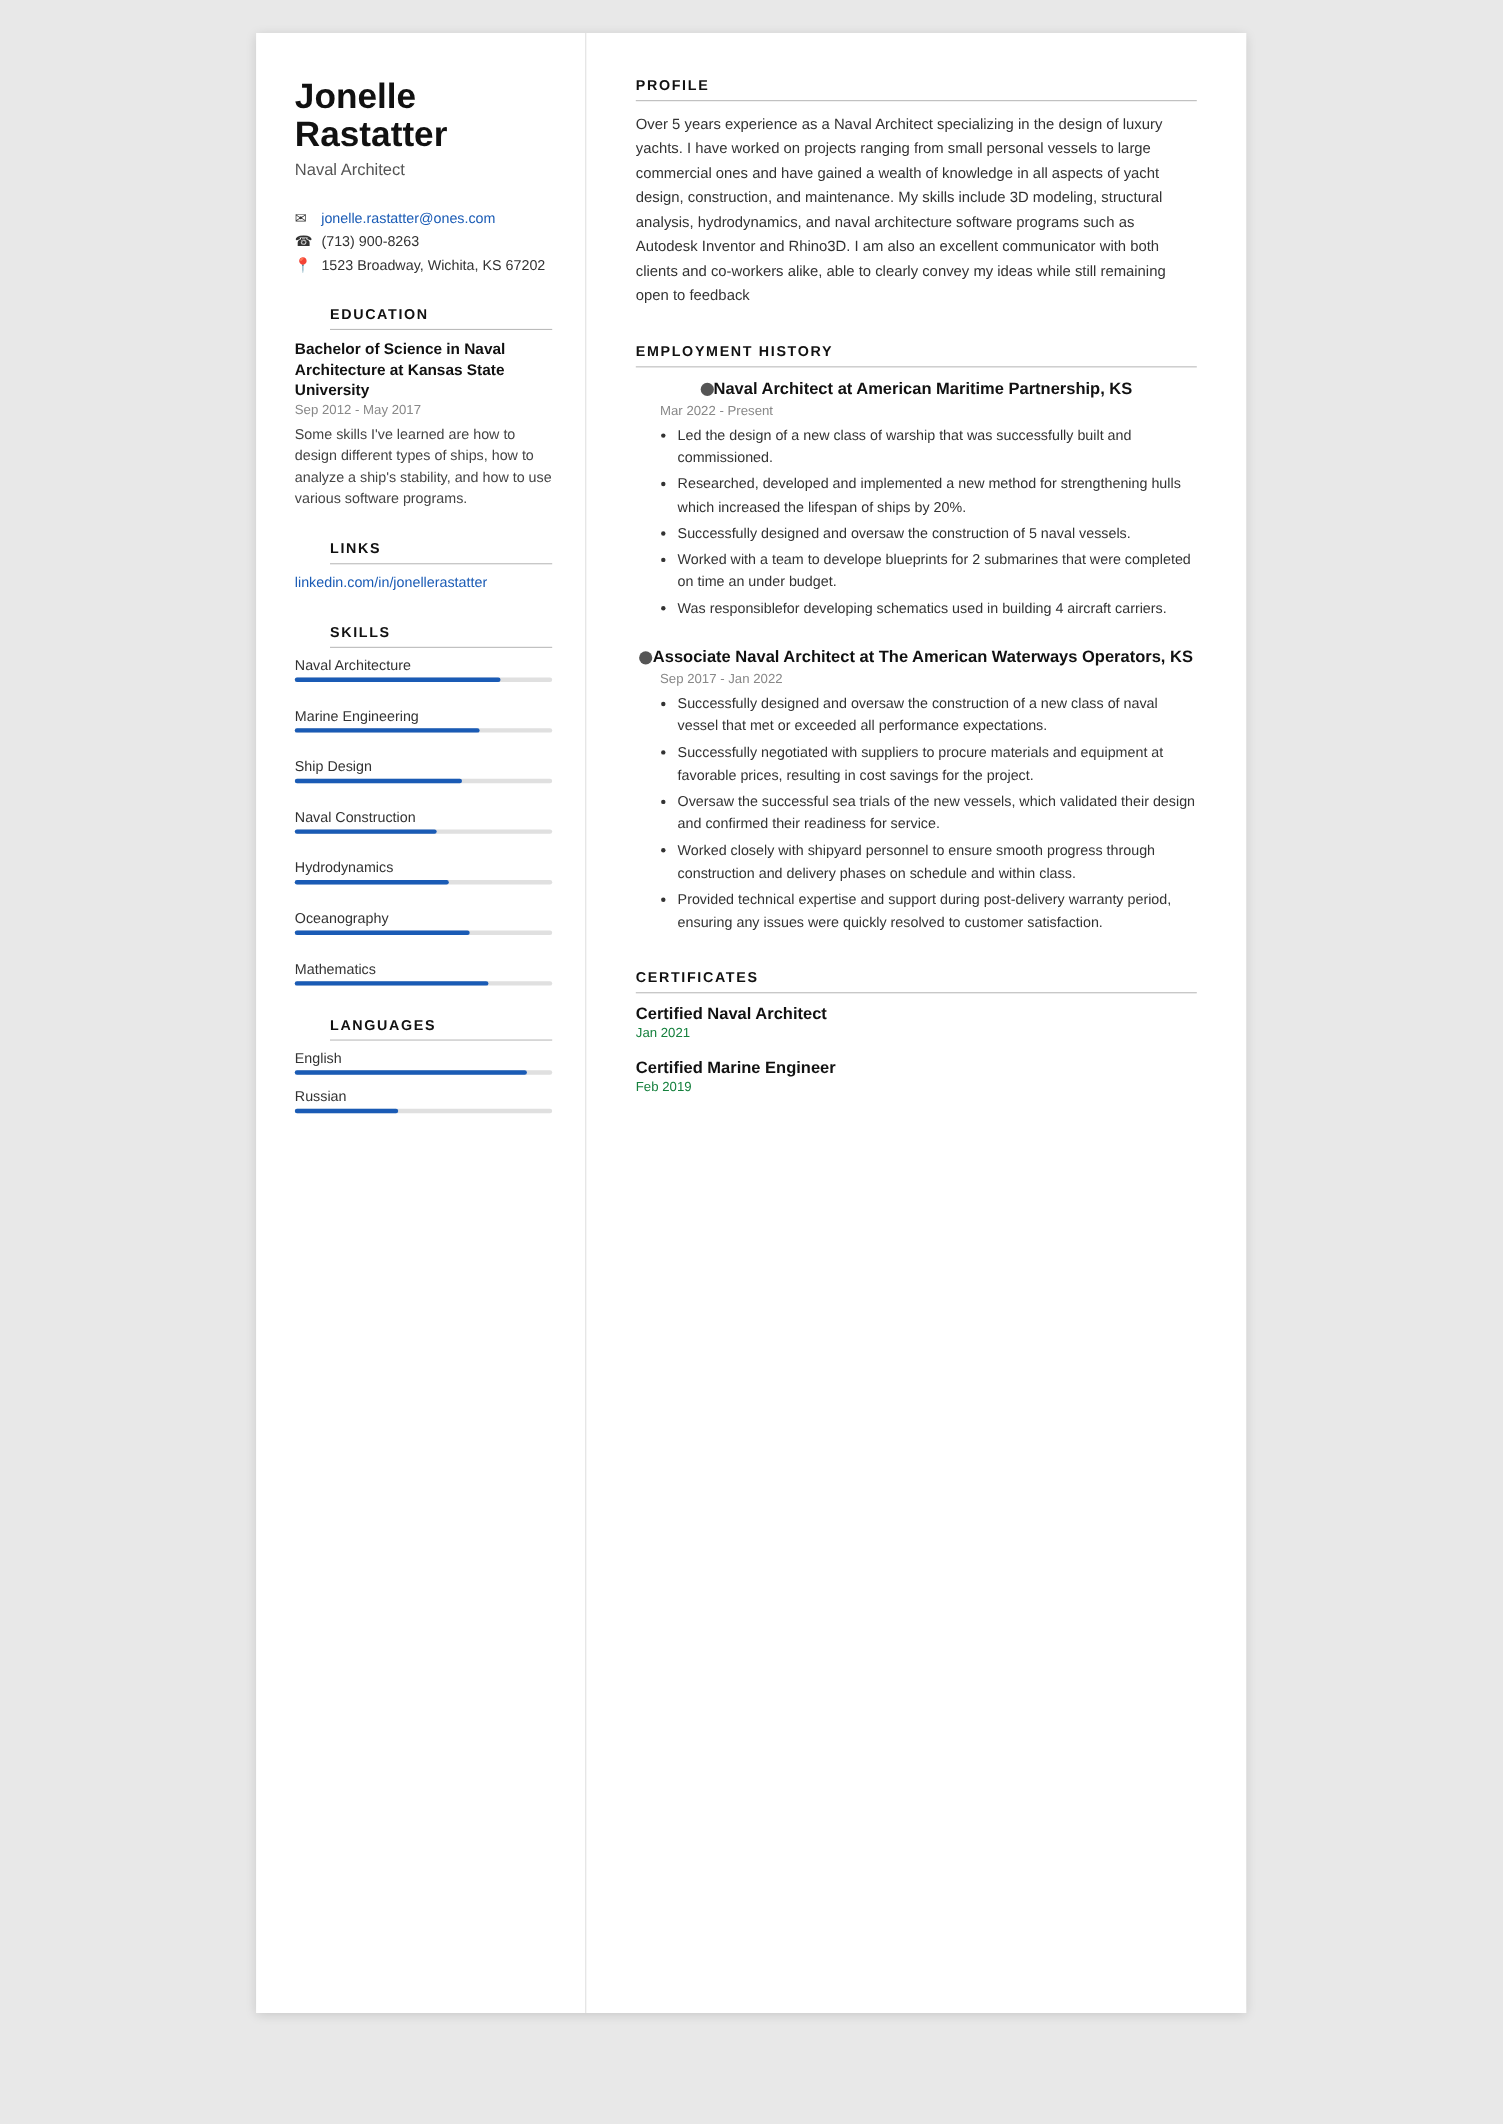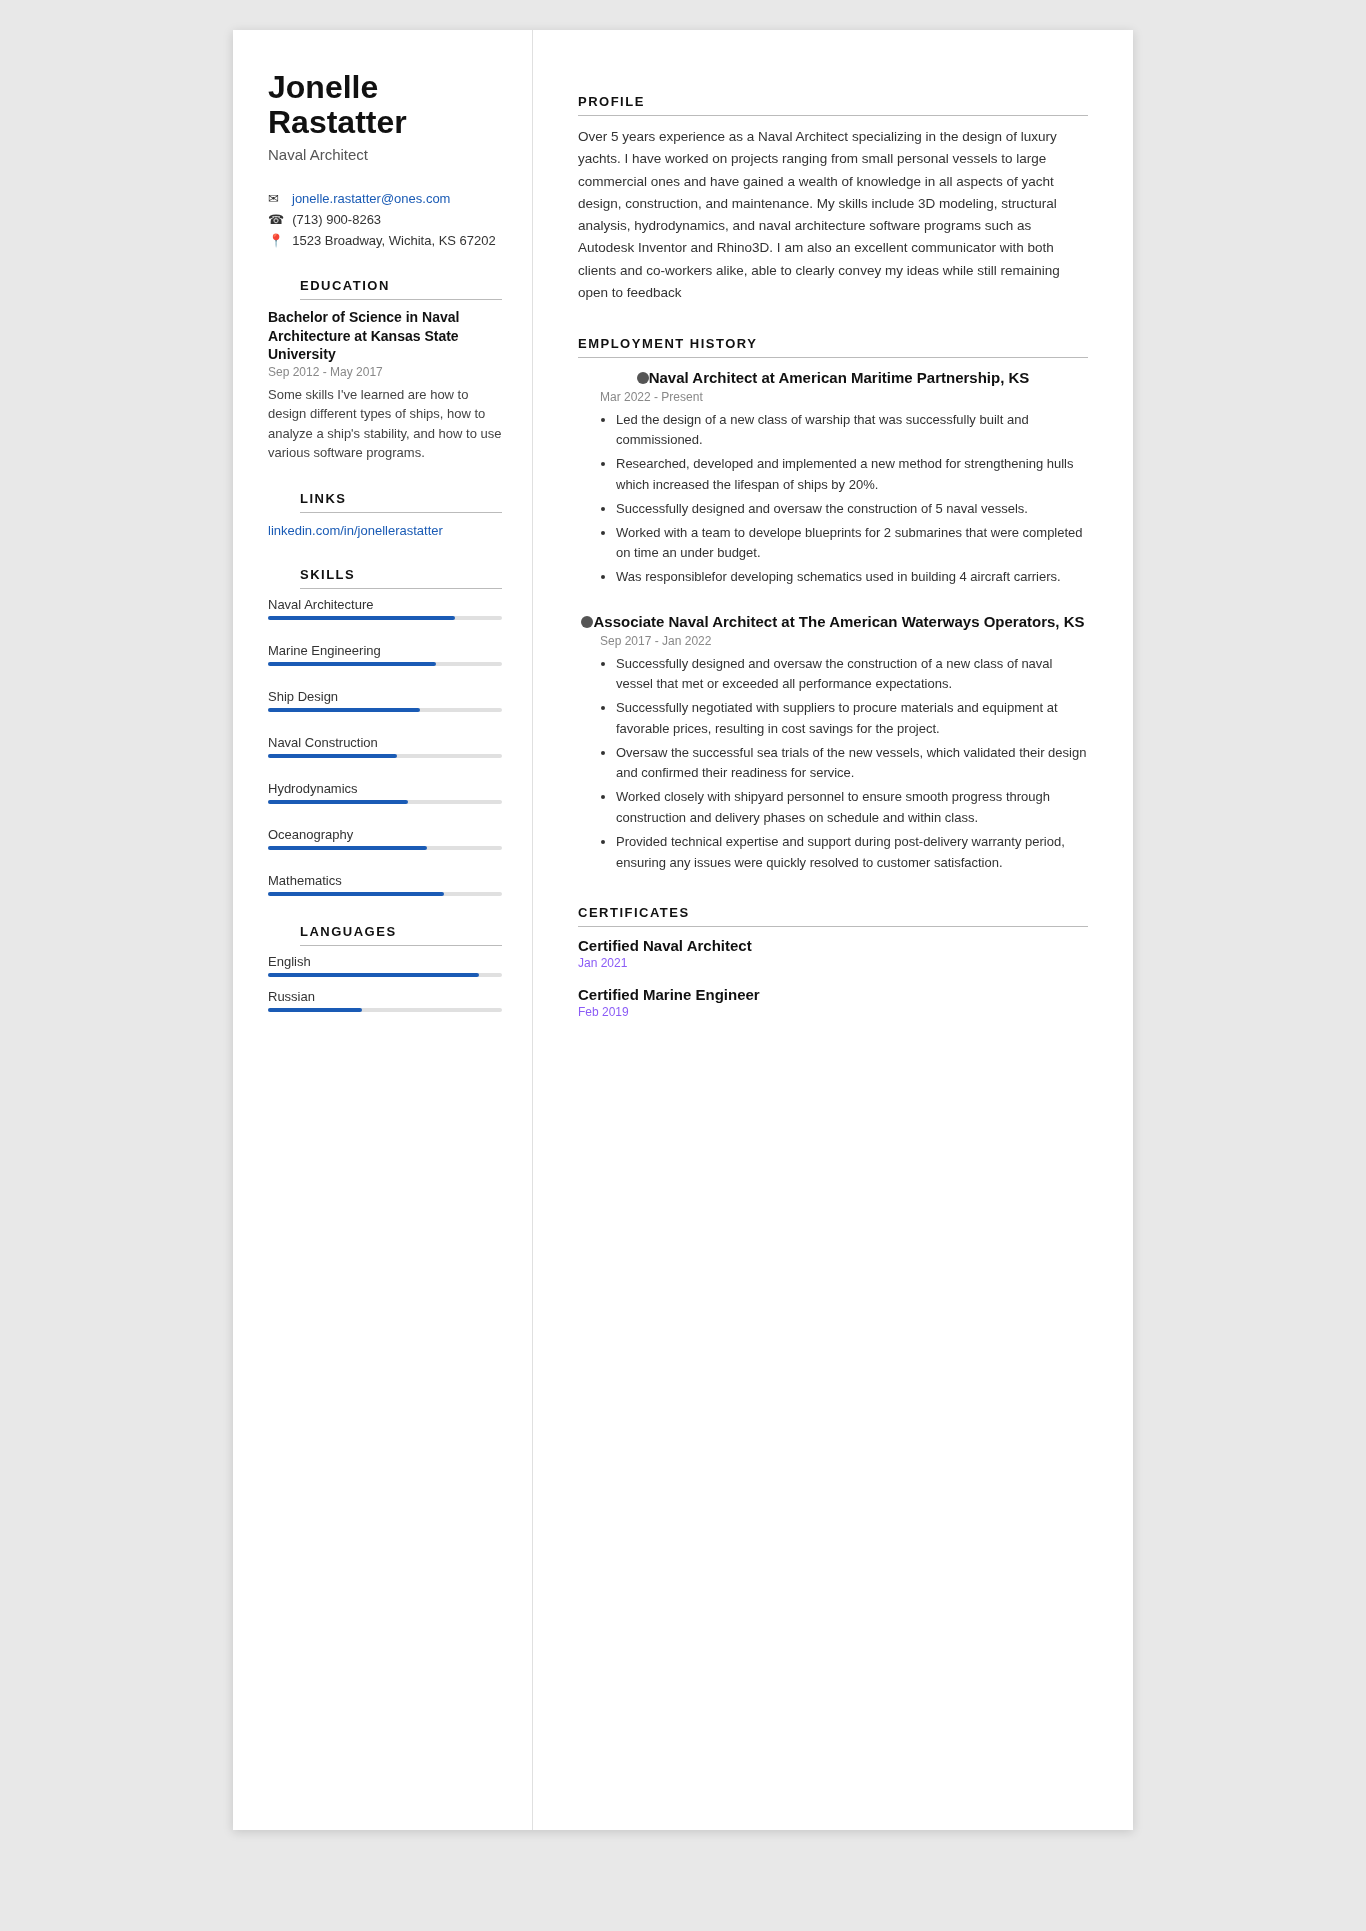--- a/index.html
+++ b/index.html
@@ -117,21 +117,21 @@
       margin-bottom: 12px;
     }
     .lang-name {
       font-size: 13px;
       color: #333;
       margin-bottom: 4px;
     }
     
     .main {
       flex: 1;
-      padding: 64px 45px 40px 45px;
+      padding: 40px 45px 40px 45px;
     }
     .main-section {
       margin-bottom: 32px;
     }
     .main-section-label {
       font-size: 13px;
       font-weight: 700;
       letter-spacing: 1.5px;
       text-transform: uppercase;
       color: #111;
@@ -186,21 +186,21 @@
     .cert-entry {
       margin-bottom: 16px;
     }
     .cert-name {
       font-size: 15px;
       font-weight: 700;
       color: #111;
     }
     .cert-date {
       font-size: 12px;
-      color: #8b5cf6;
+      color: #15803d;
       margin-top: 2px;
     }
   </style>
 </head>
 <body>
 
 <div class="resume">
 
   <div class="sidebar">
     <div class="name">Jonelle Rastatter</div>

